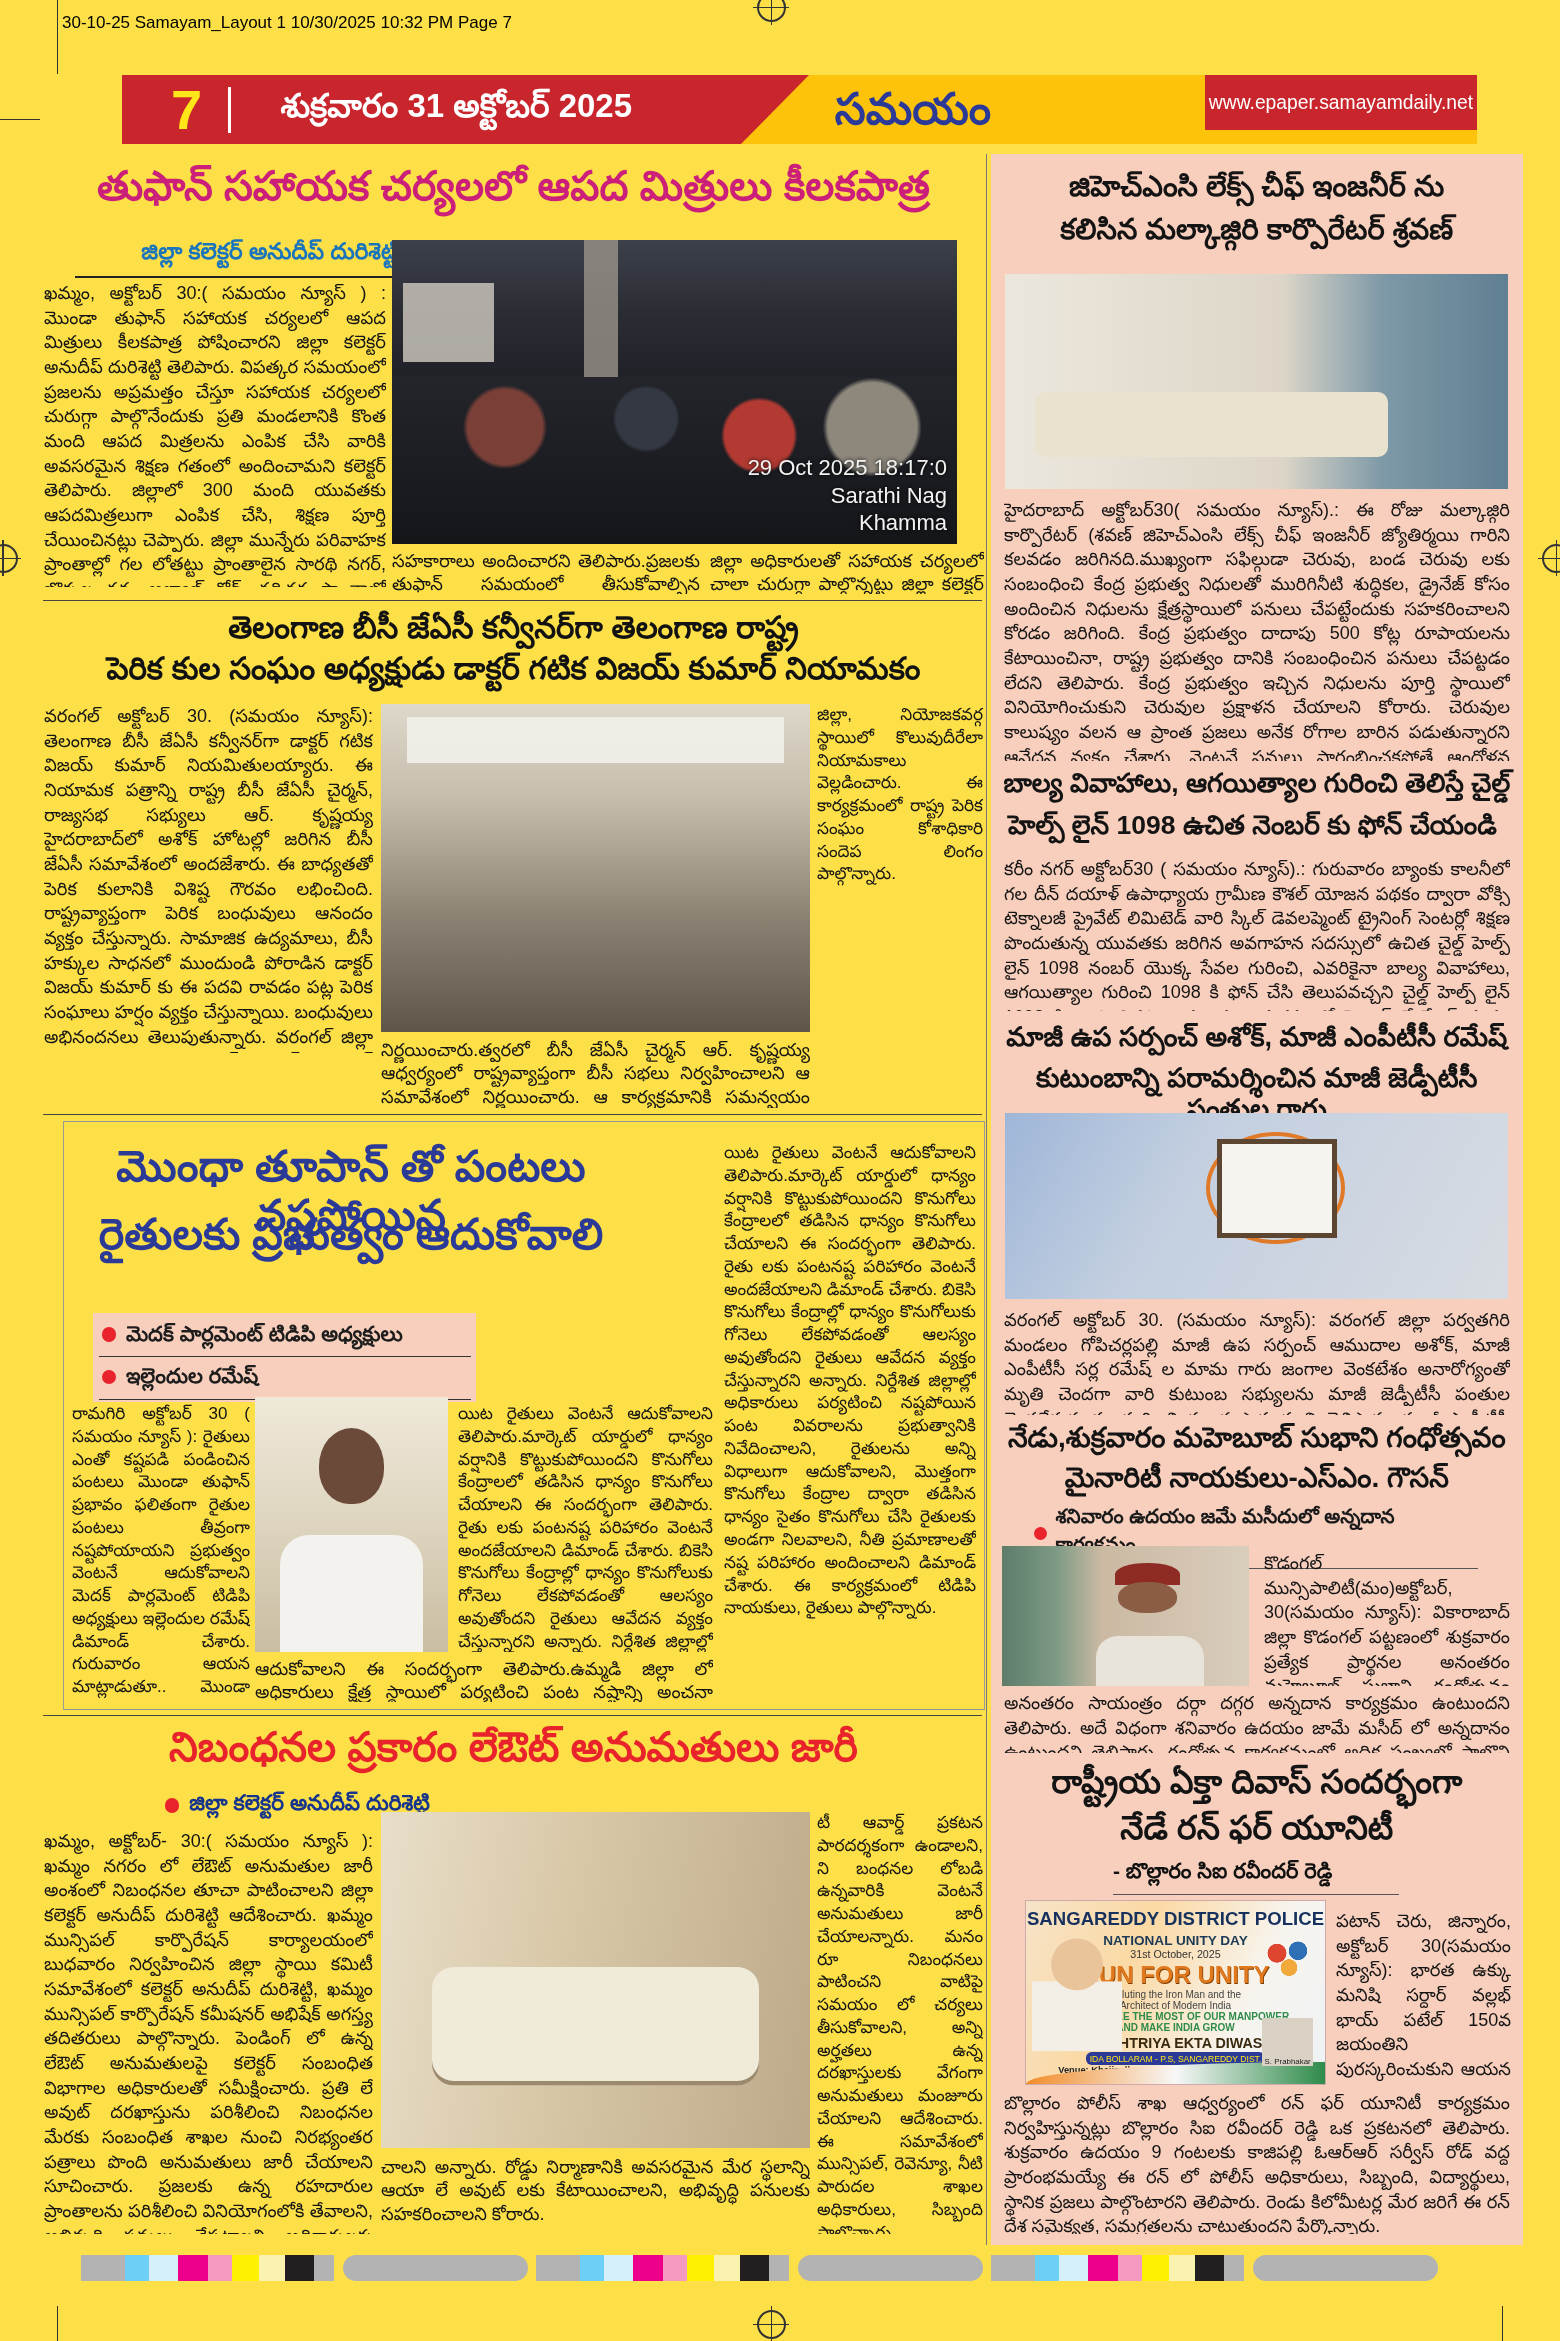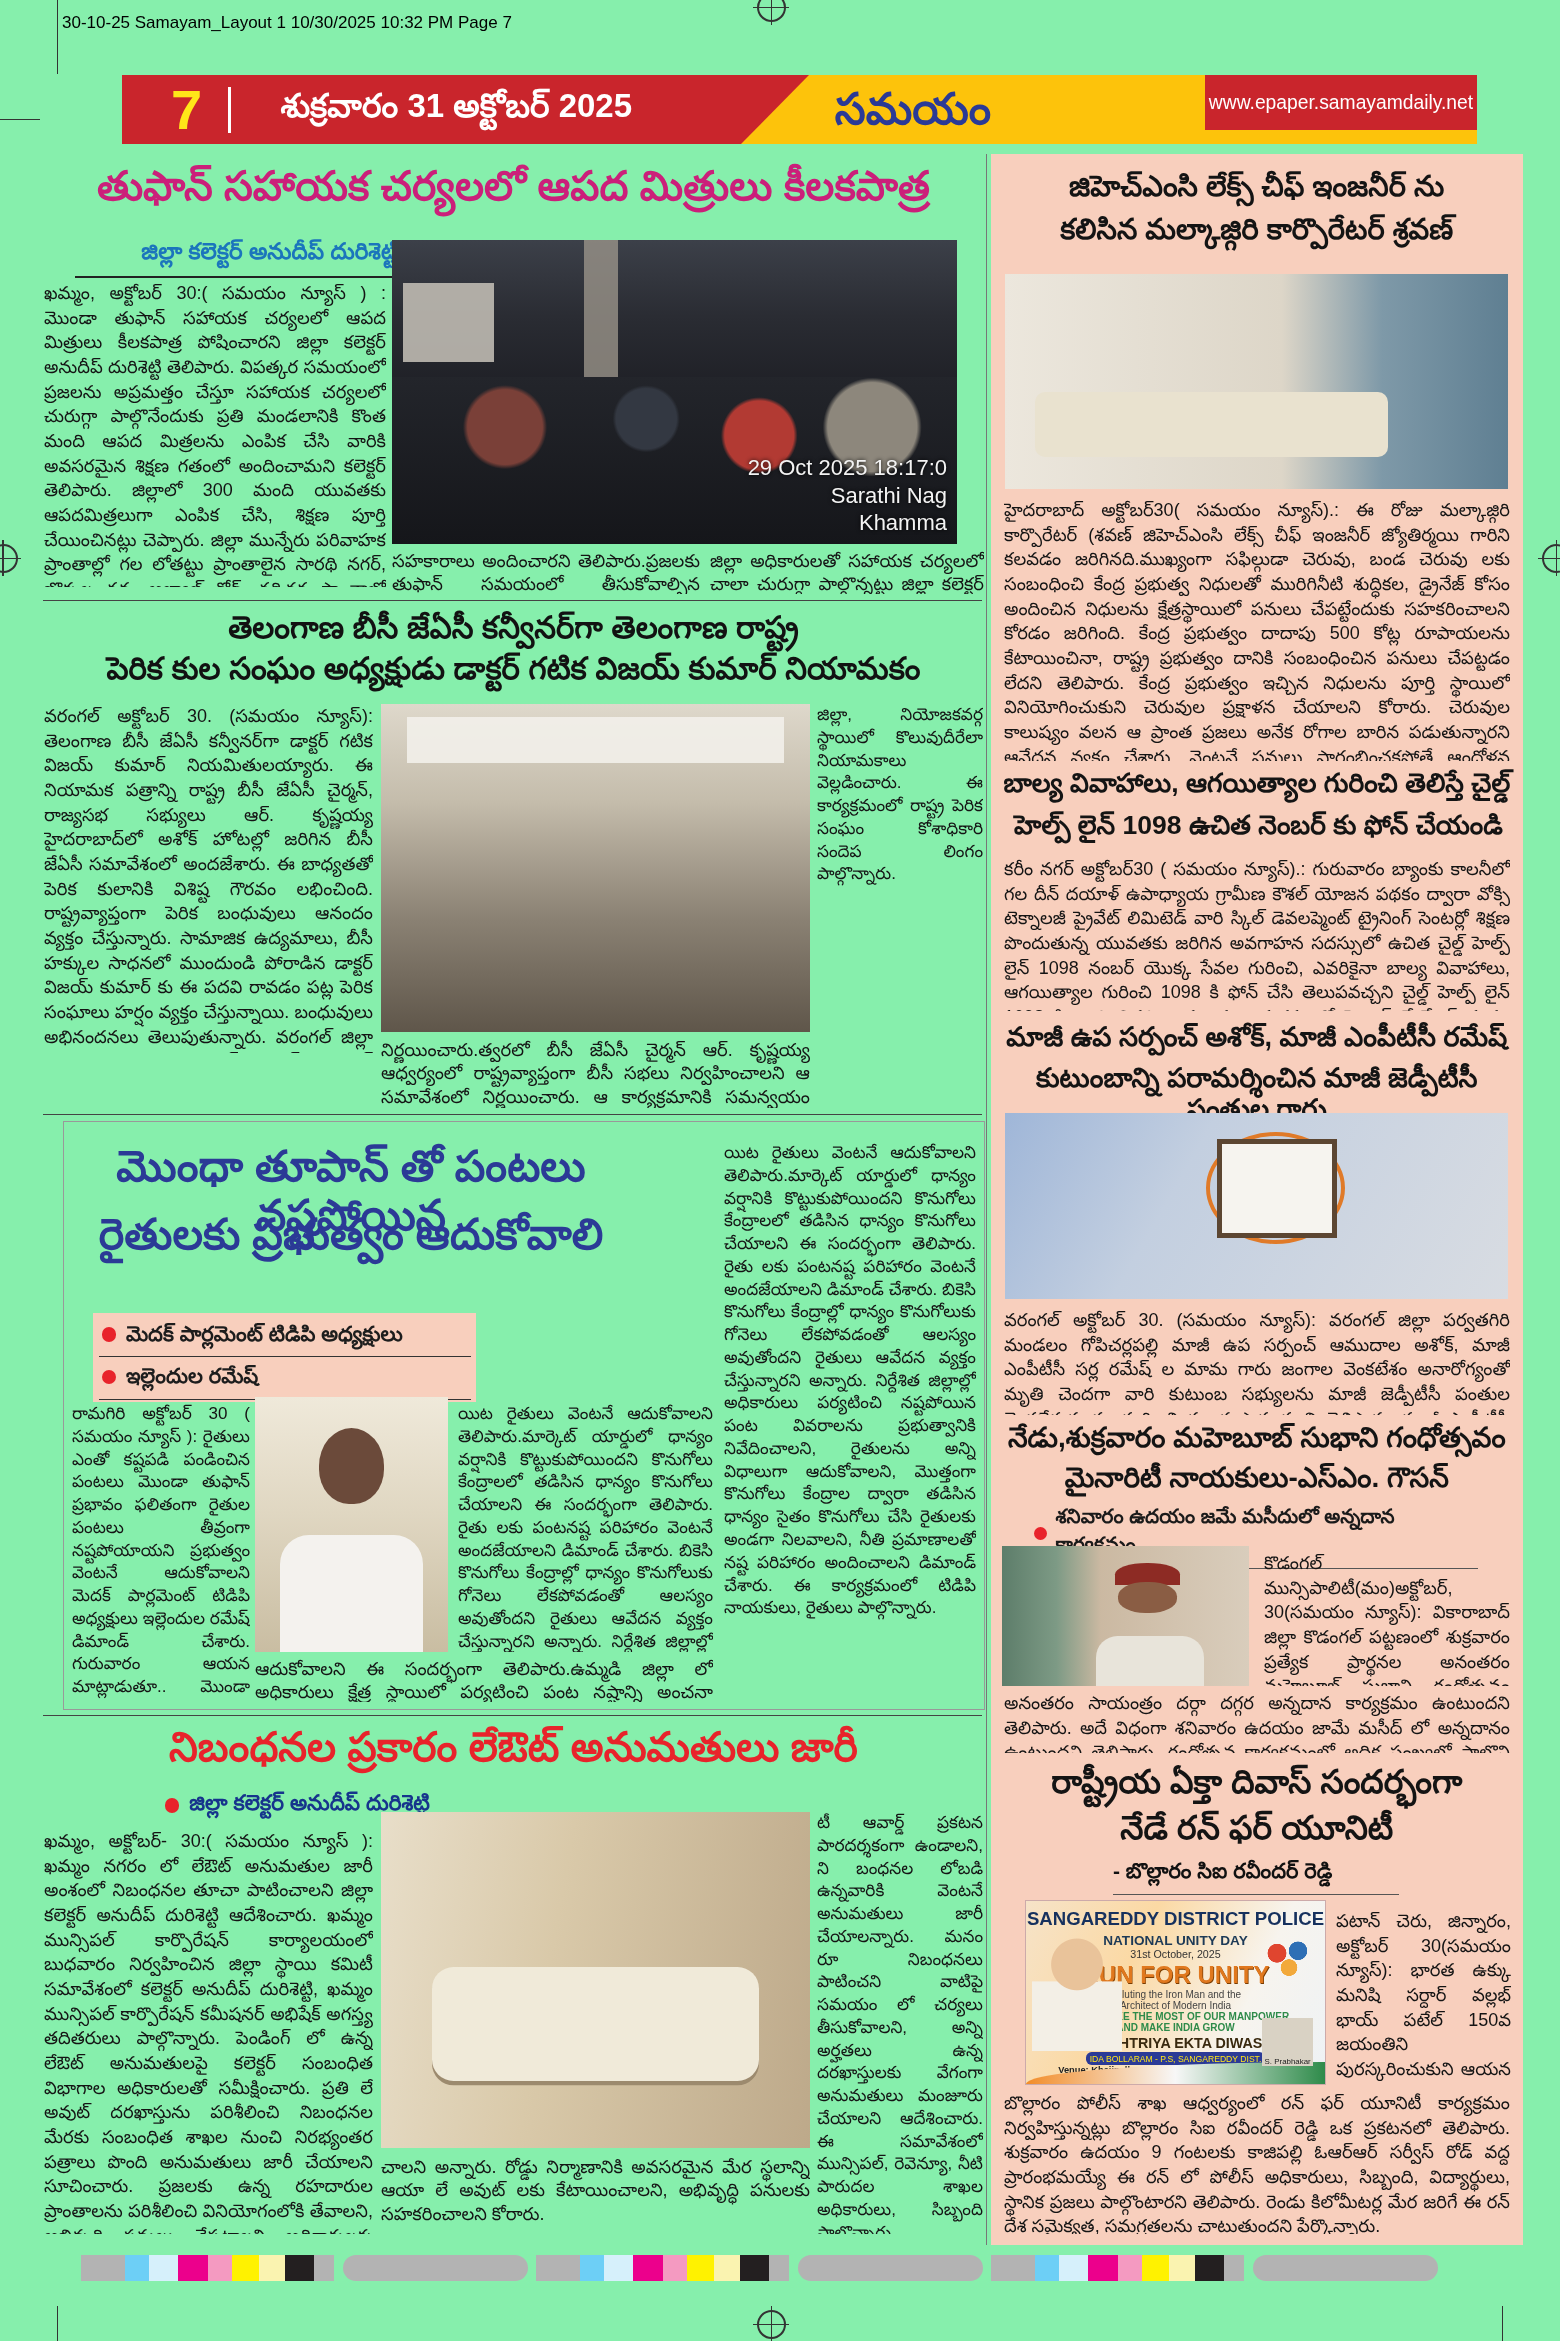--- a/index.html
+++ b/index.html
@@ -1,16 +1,16 @@
 <!DOCTYPE html>
 <html style="font-size:11.5px"><head>
 <meta charset="utf-8">
 <style>
   html,body{margin:0;padding:0;background:#e8e8e8;}
-  .page{position:relative;width:1560px;height:2342px;background:#86efac;overflow:hidden;
+  .page{position:relative;width:1560px;height:2342px;background:#fde047;overflow:hidden;
         font-family:"Liberation Sans","DejaVu Sans",sans-serif;color:#111;}
   .abs{position:absolute;}
   
   .slug{font-size:17px;color:#000;}
   .regline{background:#333;}
   .regcircle{border:2.1px solid #333;border-radius:50%;width:29px;height:29px;box-sizing:border-box;}
   .regcircle:before,.regcircle:after{content:"";position:absolute;background:#333;}
   .regcircle:before{left:50%;top:-5.7px;width:1.4px;height:36px;margin-left:-0.7px;}
   .regcircle:after{top:50%;left:-5.7px;height:1.4px;width:36px;margin-top:-0.7px;}
   
@@ -211,21 +211,21 @@
   <div class="abs rc" style="left:991px;top:154px;width:532px;height:2091px;">
 
     <div class="abs hl hl-rc" style="left:7.2px;top:59px;width:517px;">కలిసిన మల్కాజ్గిరి కార్పొరేటర్ శ్రవణ్</div>
     <div class="abs hl hl-rc" style="left:7.2px;top:15.7px;width:517px;">జిహెచ్ఎంసి లేక్స్ చీఫ్ ఇంజనీర్ ను</div>
     <div class="photo ph-office" style="left:14.3px;top:120px;width:503px;height:215px;">
       <div class="table"></div>
     </div>
     <div class="abs body-txt" style="left:13px;top:344px;width:506px;height:263px;">హైదరాబాద్ అక్టోబర్30( సమయం న్యూస్).: ఈ రోజు మల్కాజ్గిరి కార్పొరేటర్ (శవణ్ జిహెచ్ఎంసి లేక్స్ చీఫ్ ఇంజనీర్ జ్యోతిర్మయి గారిని కలవడం జరిగినది.ముఖ్యంగా సఫిల్గుడా చెరువు, బండ చెరువు లకు సంబంధించి కేంద్ర ప్రభుత్వ నిధులతో మురిగినీటి శుద్ధికల, డ్రైనేజ్ కోసం అందించిన నిధులను క్షేత్రస్థాయిలో పనులు చేపట్టేందుకు సహకరించాలని కోరడం జరిగింది. కేంద్ర ప్రభుత్వం దాదాపు 500 కోట్ల రూపాయలను కేటాయించినా, రాష్ట్ర ప్రభుత్వం దానికి సంబంధించిన పనులు చేపట్టడం లేదని తెలిపారు. కేంద్ర ప్రభుత్వం ఇచ్చిన నిధులను పూర్తి స్థాయిలో వినియోగించుకుని చెరువుల ప్రక్షాళన చేయాలని కోరారు. చెరువుల కాలుష్యం వలన ఆ ప్రాంత ప్రజలు అనేక రోగాల బారిన పడుతున్నారని ఆవేదన వ్యక్తం చేశారు. వెంటనే పనులు ప్రారంభించకపోతే ఆందోళన కార్యక్రమాలు నిర్వహిస్తామని హెచ్చరించారు. తొందర్లో విడిసి ప్రారంభించిన అనుమతులను పూర్తి చేసి పనులు ప్రారంభించాలి లేదా కార్యాలయాన్ని ముట్టడిస్తామని తెలిపారు.</div>
 
     <div class="abs hl hl-rc" style="left:4.3px;top:614px;width:523px;font-size:26.5px;">బాల్య వివాహాలు, ఆగయిత్యాల గురించి తెలిస్తే చైల్డ్</div>
-    <div class="abs hl hl-rc" style="left:6px;top:656px;width:523px;font-size:26.5px;">హెల్ప్ లైన్ 1098 ఉచిత నెంబర్ కు ఫోన్ చేయండి</div>
+    <div class="abs hl hl-rc" style="left:0;top:656px;width:523px;font-size:26.5px;">హెల్ప్ లైన్ 1098 ఉచిత నెంబర్ కు ఫోన్ చేయండి</div>
     <div class="abs body-txt" style="left:13px;top:703px;width:506px;height:154px;">కరీం నగర్ అక్టోబర్30 ( సమయం న్యూస్).: గురువారం బ్యాంకు కాలనీలో గల దీన్ దయాళ్ ఉపాధ్యాయ గ్రామీణ కౌశల్ యోజన పథకం ద్వారా వోక్సి టెక్నాలజీ ప్రైవేట్ లిమిటెడ్ వారి స్కిల్ డెవలప్మెంట్ ట్రైనింగ్ సెంటర్లో శిక్షణ పొందుతున్న యువతకు జరిగిన అవగాహన సదస్సులో ఉచిత చైల్డ్ హెల్ప్ లైన్ 1098 నంబర్ యొక్క సేవల గురించి, ఎవరికైనా బాల్య వివాహాలు, ఆగయిత్యాల గురించి 1098 కి ఫోన్ చేసి తెలుపవచ్చని చైల్డ్ హెల్ప్ లైన్ 1098 సిబ్బంది వివరించారు. ఈ కార్యక్రమంలో సెంటర్ మేనేజర్ మధు, శిక్షకులు, యువత, విద్యార్థులు తదితరులు పాల్గొన్నారు.</div>
 
     <div class="abs hl hl-rc" style="left:4.3px;top:868px;width:523px;font-size:27px;">మాజీ ఉప సర్పంచ్ అశోక్, మాజీ ఎంపీటీసీ రమేష్</div>
     <div class="abs hl hl-rc" style="left:4.3px;top:909px;width:523px;font-size:27px;">కుటుంబాన్ని పరామర్శించిన మాజీ జెడ్పీటీసీ పంతుల గారు</div>
     <div class="photo ph-condolence" style="left:14.3px;top:959px;width:503px;height:186px;">
       <div class="garl"></div>
       <div class="frame"></div>
     </div>
     <div class="abs body-txt" style="left:13px;top:1154px;width:506px;height:107px;">వరంగల్ అక్టోబర్ 30. (సమయం న్యూస్): వరంగల్ జిల్లా పర్వతగిరి మండలం గోపిచర్లపల్లి మాజీ ఉప సర్పంచ్ ఆముదాల అశోక్, మాజీ ఎంపీటీసీ సర్ల రమేష్ ల మామ గారు జంగాల వెంకటేశం అనారోగ్యంతో మృతి చెందగా వారి కుటుంబ సభ్యులను మాజీ జెడ్పీటీసీ పంతుల వెంకటేశ్వర్లు పరామర్శించి ప్రగాఢ సానుభూతి తెలిపారు. మాజీ ఎంపీటీసీ మాదగిరి రాజు కల్మశ్రీ మోహన్ రావు, మాజీ సర్పంచ్ పంజా మహేష్, బి ఆర్ ఎస్ యూత్ నాయకులు ఇస్లావత్ హరీష్, నాయక్ ఉన్నారు</div>
 

